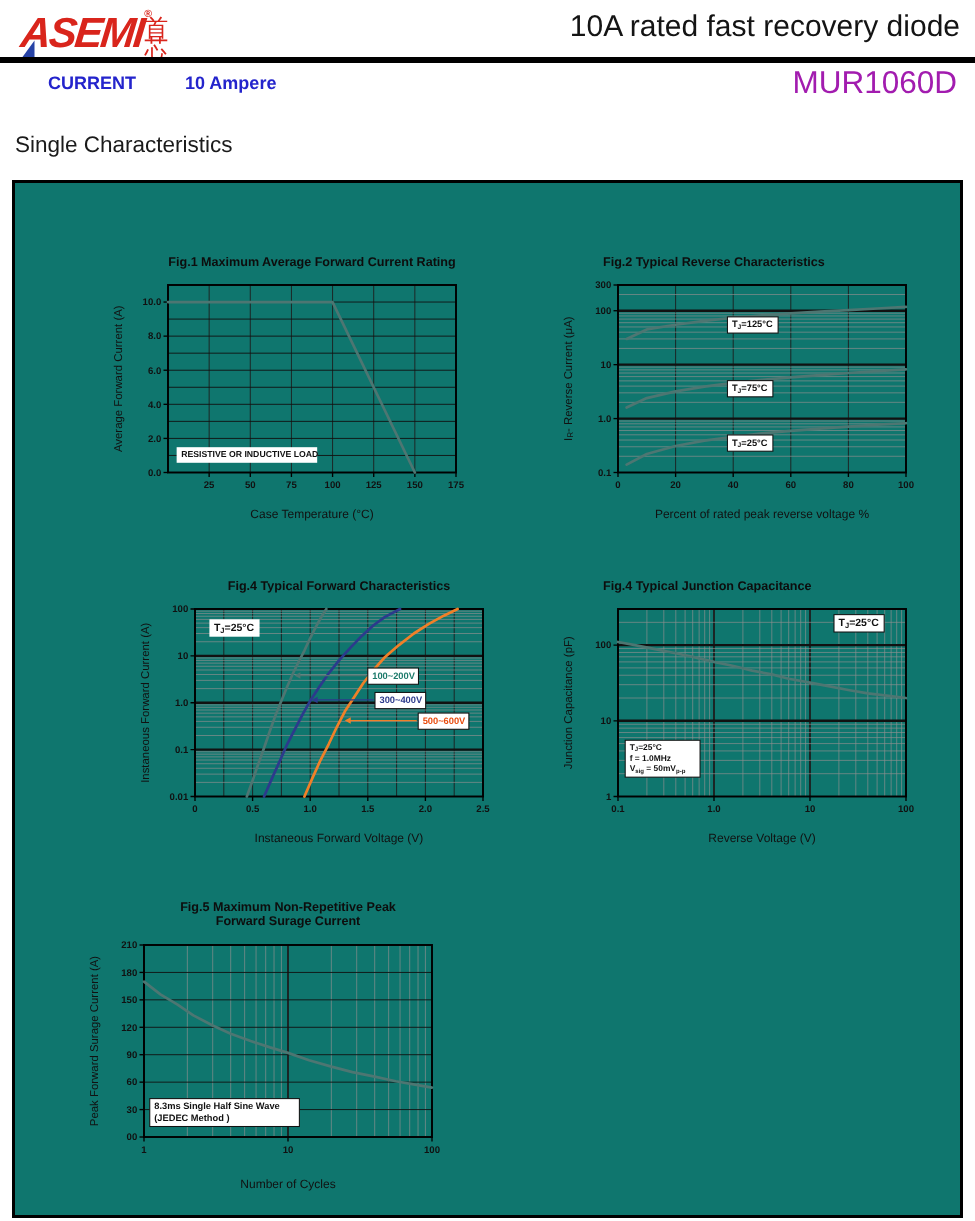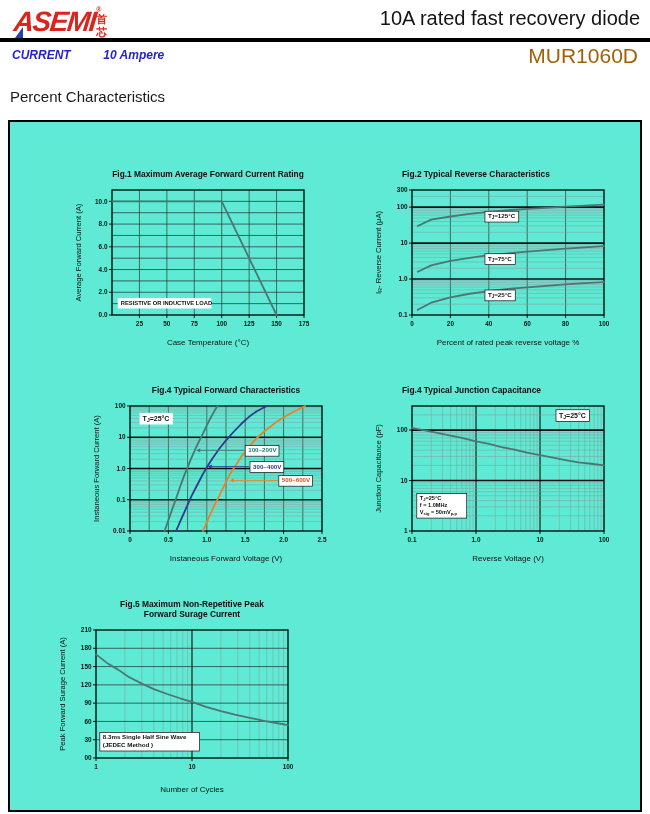--- a/index.html
+++ b/index.html
@@ -14,32 +14,32 @@
     display:inline-block;font-style:italic;font-weight:800;font-size:28px;
     color:#d9251c;letter-spacing:-1.5px;transform:skewX(-6deg);line-height:34px;
   }
   .logo-tri{
     position:absolute;left:1px;bottom:7px;width:0;height:0;
     border-left:8px solid transparent;border-bottom:11px solid #2743a6;
   }
   .logo-underline{position:absolute;left:26px;bottom:4px;width:82px;height:3px;background:#d9251c;}
   .logo-side{display:inline-block;vertical-align:top;margin-left:1px;color:#d9251c;margin-top:1px;}
   .logo-reg{display:block;font-size:7px;line-height:7px;text-align:left;font-weight:700;}
-  .logo-cn{display:block;width:13px;font-size:11px;font-weight:700;line-height:13px;word-break:break-all;}
+  .logo-cn{display:block;width:13px;font-size:16px;font-weight:400;line-height:13px;word-break:break-all;}
   .product-title{position:absolute;right:10px;top:7px;font-size:20px;font-weight:500;color:#141414;}
   .header-bar{position:absolute;left:0;top:38px;width:650px;height:4px;background:#000;}
-  .spec{position:absolute;left:12px;top:47px;font-size:12px;font-weight:600;line-height:17px;font-style:italic;}
+  .spec{position:absolute;left:32px;top:47px;font-size:12px;font-weight:600;line-height:17px;}
   .spec-row .spec-label{display:inline-block;min-width:88px;}
   .spec-row .spec-value{display:inline-block;}
   .part-number{position:absolute;right:12px;top:44px;font-size:21px;font-weight:500;}
   .section-title{position:absolute;left:10px;top:88px;font-size:15px;font-weight:500;color:#1a1a1a;}
   
   .charts-frame{
     position:absolute;left:8px;top:120px;width:630px;height:688px;
-    border:2px solid #000;background:#5eead4;
+    border:2px solid #000;background:#0f766e;
   }
   .chart-slot{position:absolute;}
   svg text{font-family:"Liberation Sans",sans-serif;}
 </style>
 </head>
 <body>
 
 <div class="page">
 
   <div class="logo">
@@ -51,22 +51,22 @@
   <div class="product-title" style="color: rgb(20, 20, 20);">10A rated fast recovery diode</div>
   <div class="header-bar"></div>
 
   <div class="spec" style="color: rgb(36, 36, 204);">
     <div class="spec-row">
       <span class="spec-label">CURRENT</span>
       <span class="spec-value">10  Ampere</span>
     </div>
   </div>
 
-  <div class="part-number" style="color: #a16207;">MUR1060D</div>
-  <div class="section-title">Percent Characteristics</div>
+  <div class="part-number" style="color: #a21caf;">MUR1060D</div>
+  <div class="section-title">Single Characteristics</div>
 
   <div class="charts-frame">
     <div class="chart-slot" id="slot-fig1" style="left: 62px; top: 44px;"><svg width="250" height="185" viewBox="0 0 250 185">
           <g>
             <line x1="67.42857142857143" y1="24" x2="67.42857142857143" y2="149" stroke="#1d1d1d" stroke-width="0.6"></line>
             <line x1="94.85714285714286" y1="24" x2="94.85714285714286" y2="149" stroke="#1d1d1d" stroke-width="0.6"></line>
             <line x1="122.28571428571428" y1="24" x2="122.28571428571428" y2="149" stroke="#1d1d1d" stroke-width="0.6"></line>
             <line x1="149.71428571428572" y1="24" x2="149.71428571428572" y2="149" stroke="#1d1d1d" stroke-width="0.6"></line>
             <line x1="177.14285714285714" y1="24" x2="177.14285714285714" y2="149" stroke="#1d1d1d" stroke-width="0.6"></line>
             <line x1="204.57142857142856" y1="24" x2="204.57142857142856" y2="149" stroke="#1d1d1d" stroke-width="0.6"></line>

